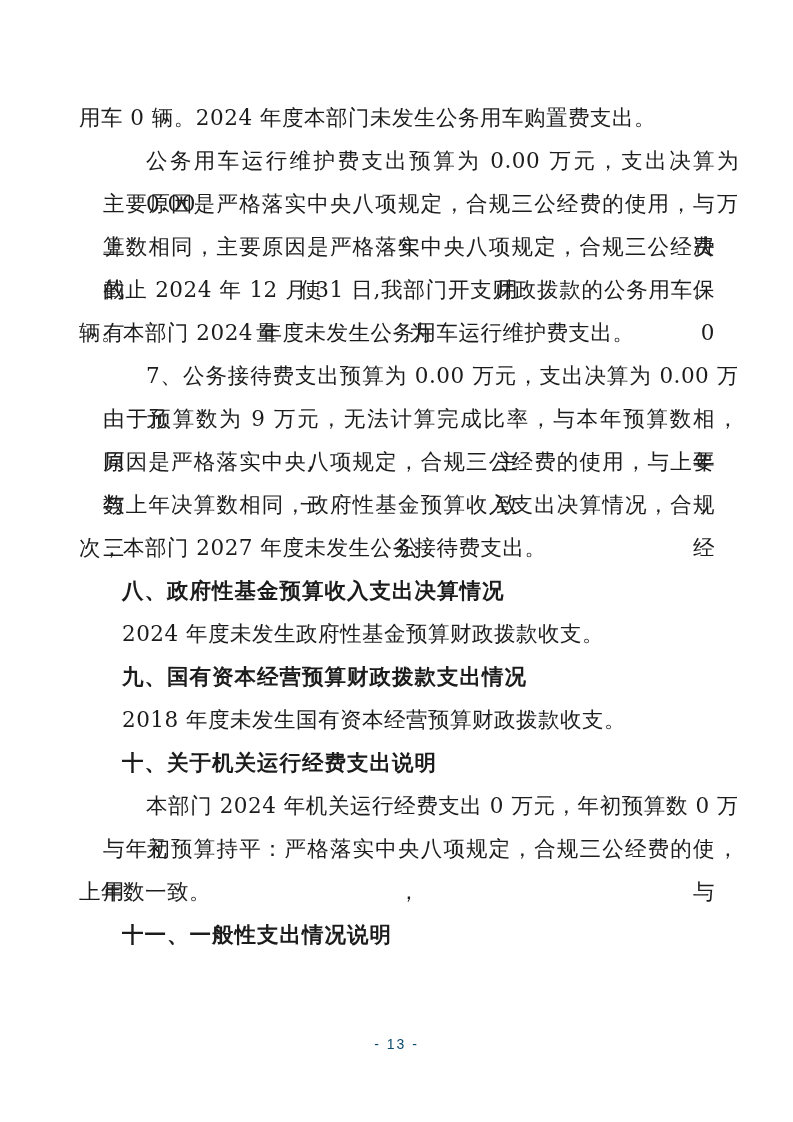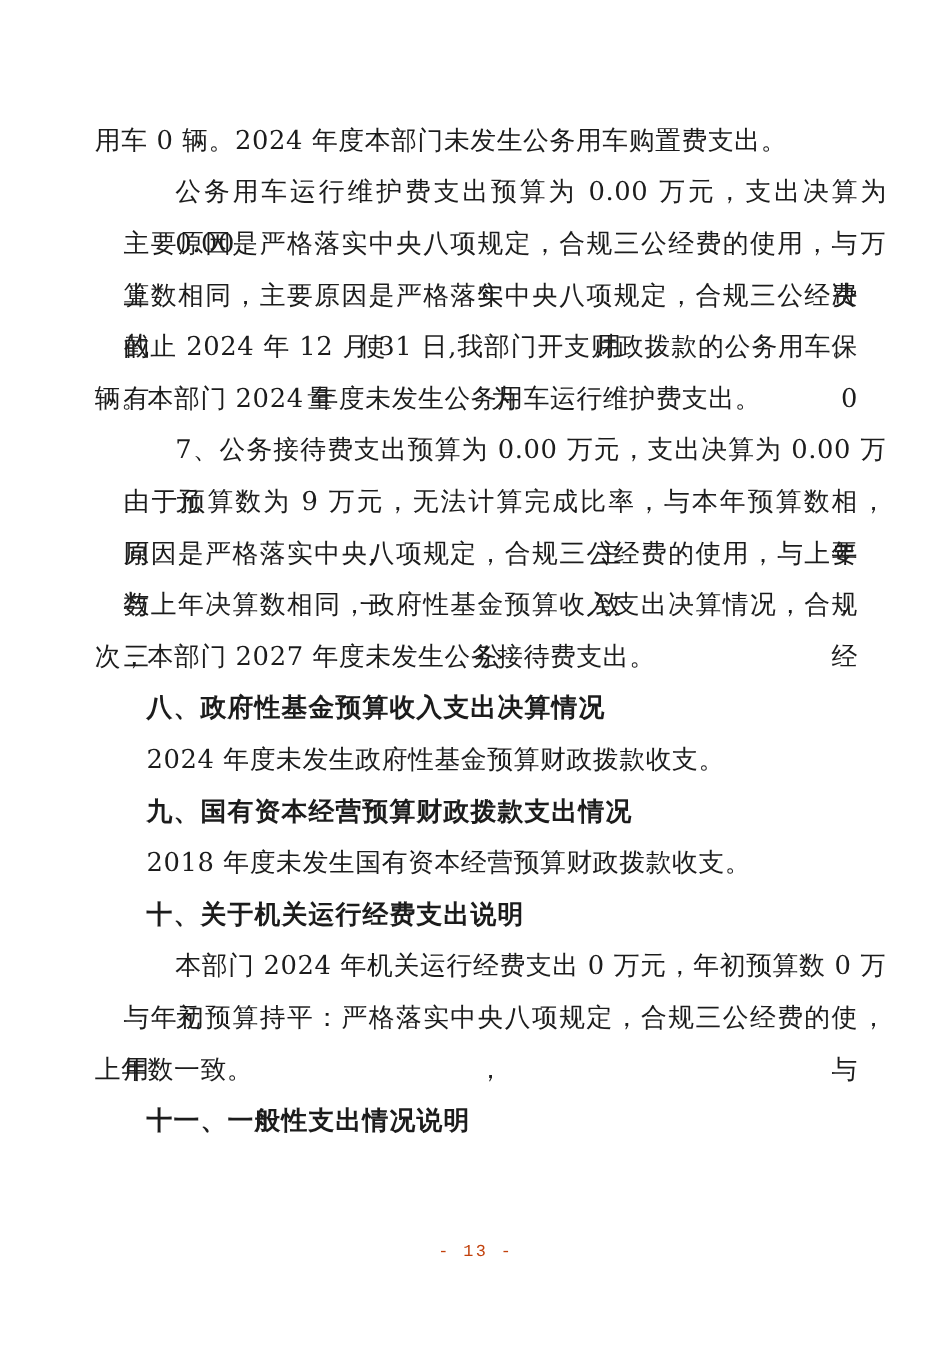--- a/index.html
+++ b/index.html
@@ -49,22 +49,22 @@
     font-weight: bold;
     letter-spacing: 1px;
   }
   .footer {
     position: absolute;
     left: 0;
     top: 1036px;
     width: 793px;
     text-align: center;
     font-size: 14px;
-    font-family: Liberation Mono, monospace;
-    color: #c2410c;
+    font-family: Liberation Sans, sans-serif;
+    color: #0c4a6e;
     letter-spacing: 2px;
   }
 </style>
 </head>
 <body>
 
 <div class="page">
   <div class="content">
     <div class="line">用车 0 辆。2024 年度本部门未发生公务用车购置费支出。</div>
     <div class="line indent justify">公务用车运行维护费支出预算为 0.00 万元，支出决算为 0.00 万</div>

